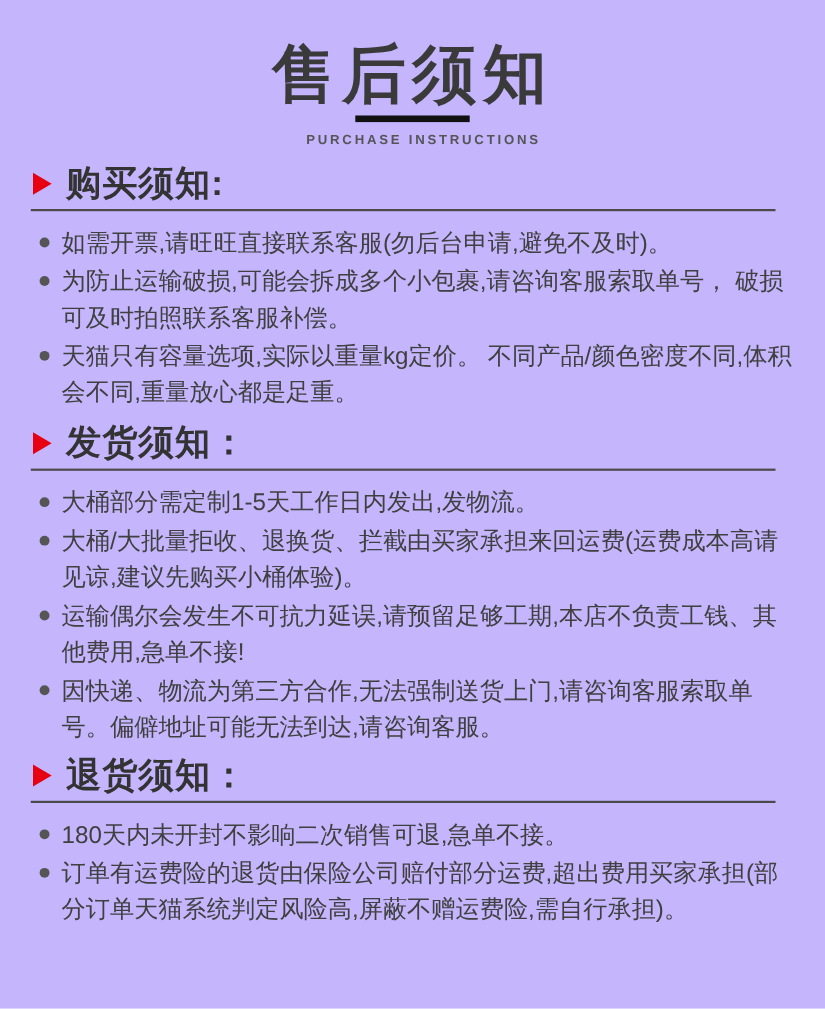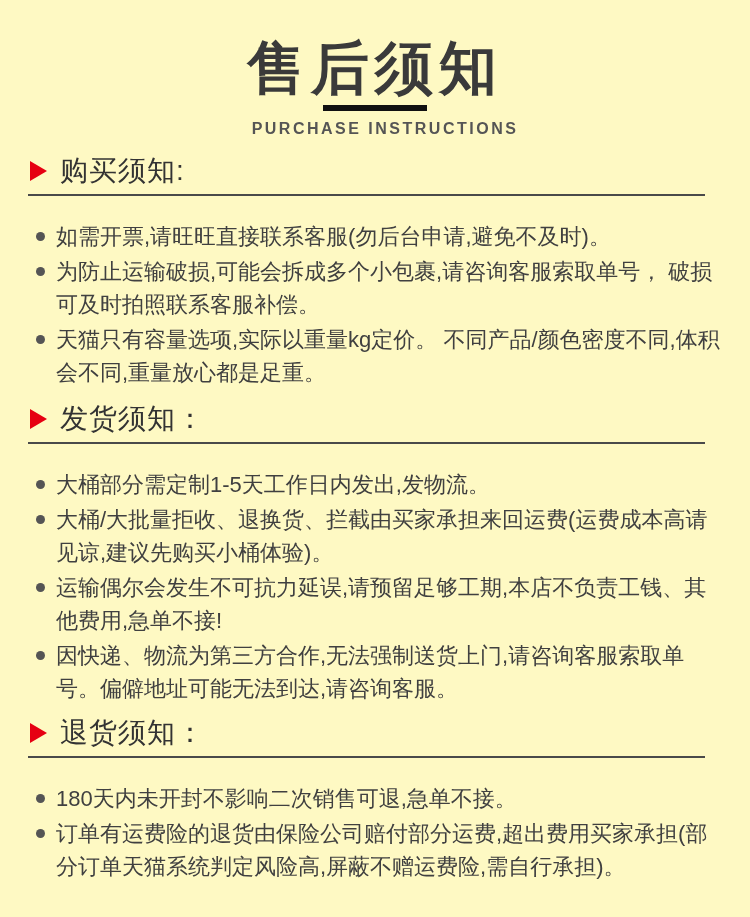--- a/index.html
+++ b/index.html
@@ -1,42 +1,42 @@
 <!DOCTYPE html>
 <html><head>
 <meta charset="utf-8">
 <style>
   * { margin: 0; padding: 0; box-sizing: border-box; }
   html, body { background: #ffffff; }
   .page {
     position: relative;
     width: 750px;
     height: 917px;
-    background: #fef9c3;
+    background: #c4b5fd;
     overflow: hidden;
     font-family: "Liberation Sans", "DejaVu Sans", sans-serif;
     color: #404040;
   }
   
   .header { padding-top: 34px; text-align: center; }
   .page-title {
     font-size: 58px;
     line-height: 68px;
     font-weight: bold;
     color: #3a3a3a;
     letter-spacing: 6px;
   }
   .title-underline {
     width: 104px;
     height: 6px;
     background: #111111;
     margin: 3px auto 9px auto;
   }
   .page-subtitle {
-    font-size: 16px;
+    font-size: 12px;
     letter-spacing: 2.5px;
     color: #555555;
     font-weight: bold;
     padding-left: 20px;
   }
   
   .section { margin-top: 15px; }
   .section-header {
     display: flex;
     align-items: center;
@@ -46,33 +46,33 @@
   .triangle-icon {
     width: 0;
     height: 0;
     border-top: 10px solid transparent;
     border-bottom: 10px solid transparent;
     border-left: 17px solid #e60012;
     margin-right: 13px;
     flex: 0 0 auto;
   }
   .section-title {
-    font-size: 28px;
-    font-weight: normal;
+    font-size: 32px;
+    font-weight: bold;
     color: #333333;
     letter-spacing: 1px;
   }
   .section-divider {
     height: 2px;
     background: #4a4a4a;
     margin: 6px 45px 0 28px;
   }
   .notice-list {
     list-style: none;
-    margin: 24px 24px 0 32px;
+    margin: 12px 24px 0 32px;
   }
   .notice-list li {
     position: relative;
     padding-left: 24px;
     font-size: 22px;
     line-height: 33px;
     color: #404040;
     margin-bottom: 2px;
   }
   .bullet-dot {

